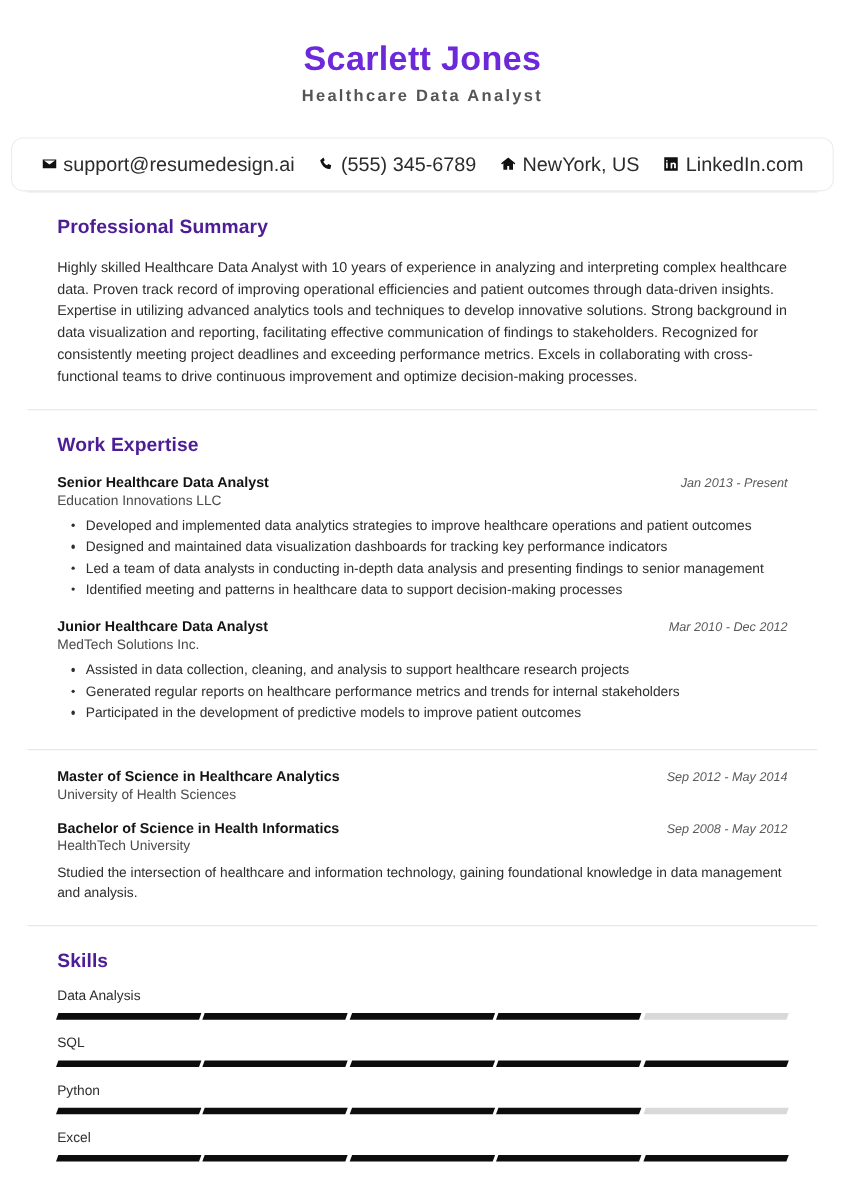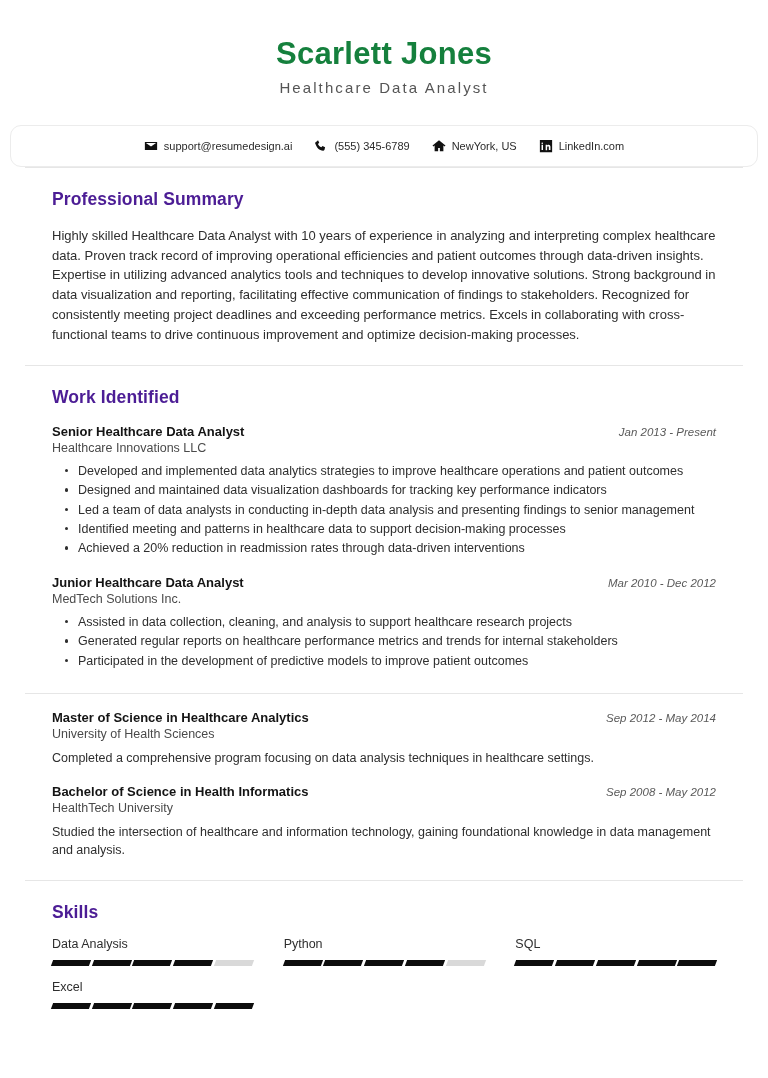--- a/index.html
+++ b/index.html
@@ -21,49 +21,49 @@
   }
 
   
   .header {
     padding: 36px 52px 18px;
     text-align: center;
   }
   .full-name {
     font-size: 31px;
     font-weight: bold;
-    color: #15803d;
+    color: #6d28d9;
     letter-spacing: 0.3px;
     line-height: 1.15;
   }
   .job-title {
     margin-top: 7px;
     font-size: 15px;
     color: #555555;
     letter-spacing: 2.1px;
-    font-weight: normal;
+    font-weight: bold;
   }
 
   
   .contact-bar {
     margin: 11px 10px 0;
     border: 1px solid #ececec;
     border-radius: 11px;
     padding: 13px 10px;
     display: flex;
     justify-content: center;
     align-items: center;
     gap: 22px;
     flex-wrap: wrap;
   }
   .contact-item {
     display: flex;
     align-items: center;
     gap: 6px;
-    font-size: 11px;
+    font-size: 18px;
     color: #2b2b2b;
     white-space: nowrap;
   }
   .contact-item .c-icon {
     display: inline-flex;
     align-items: center;
     justify-content: center;
     width: 14px;
     height: 14px;
     color: #111111;
@@ -150,21 +150,21 @@
     line-height: 1.5;
     color: #2e2e2e;
   }
   .work-block { padding-bottom: 22px; }
   .edu-block { padding-bottom: 20px; }
 
   
   .skills-grid {
     margin-top: 14px;
     display: grid;
-    grid-template-columns: 1fr 1fr 1fr;
+    grid-template-columns: 1fr;
     column-gap: 31px;
     row-gap: 14px;
   }
   .skill { }
   .skill-name {
     font-size: 12.5px;
     color: #2e2e2e;
     margin-bottom: 9px;
   }
   .skill-bar {
@@ -231,34 +231,33 @@
   </div>
 
   <div class="divider"></div>
   <div class="section">
     <div class="section-title">Professional Summary</div>
     <p class="summary-text">Highly skilled Healthcare Data Analyst with 10 years of experience in analyzing and interpreting complex healthcare data. Proven track record of improving operational efficiencies and patient outcomes through data-driven insights. Expertise in utilizing advanced analytics tools and techniques to develop innovative solutions. Strong background in data visualization and reporting, facilitating effective communication of findings to stakeholders. Recognized for consistently meeting project deadlines and exceeding performance metrics. Excels in collaborating with cross-functional teams to drive continuous improvement and optimize decision-making processes.</p>
   </div>
 
   <div class="divider"></div>
   <div class="section work-block">
-    <div class="section-title">Work Identified</div>
+    <div class="section-title">Work Expertise</div>
 
     <div class="entry">
       <div class="entry-head">
         <div class="entry-role">Senior Healthcare Data Analyst</div>
         <div class="entry-date">Jan 2013 - Present</div>
       </div>
-      <div class="entry-org">Healthcare Innovations LLC</div>
+      <div class="entry-org">Education Innovations LLC</div>
       <ul class="entry-bullets">
         <li>Developed and implemented data analytics strategies to improve healthcare operations and patient outcomes</li>
         <li>Designed and maintained data visualization dashboards for tracking key performance indicators</li>
         <li>Led a team of data analysts in conducting in-depth data analysis and presenting findings to senior management</li>
         <li>Identified meeting and patterns in healthcare data to support decision-making processes</li>
-        <li>Achieved a 20% reduction in readmission rates through data-driven interventions</li>
       </ul>
     </div>
 
     <div class="entry">
       <div class="entry-head">
         <div class="entry-role">Junior Healthcare Data Analyst</div>
         <div class="entry-date">Mar 2010 - Dec 2012</div>
       </div>
       <div class="entry-org">MedTech Solutions Inc.</div>
       <ul class="entry-bullets">
@@ -271,21 +270,20 @@
 
   <div class="divider"></div>
   <div class="section edu-block">
 
     <div class="entry">
       <div class="entry-head">
         <div class="entry-role">Master of Science in Healthcare Analytics</div>
         <div class="entry-date">Sep 2012 - May 2014</div>
       </div>
       <div class="entry-org">University of Health Sciences</div>
-      <div class="entry-desc">Completed a comprehensive program focusing on data analysis techniques in healthcare settings.</div>
     </div>
 
     <div class="entry">
       <div class="entry-head">
         <div class="entry-role">Bachelor of Science in Health Informatics</div>
         <div class="entry-date">Sep 2008 - May 2012</div>
       </div>
       <div class="entry-org">HealthTech University</div>
       <div class="entry-desc">Studied the intersection of healthcare and information technology, gaining foundational knowledge in data management and analysis.</div>
     </div>
@@ -299,37 +297,37 @@
           <div class="skill-name">Data Analysis</div>
           <div class="skill-bar">
             <span class="skill-seg on"></span>
             <span class="skill-seg on"></span>
             <span class="skill-seg on"></span>
             <span class="skill-seg on"></span>
             <span class="skill-seg"></span>
           </div>
         </div>
         <div class="skill">
-          <div class="skill-name">Python</div>
+          <div class="skill-name">SQL</div>
           <div class="skill-bar">
             <span class="skill-seg on"></span>
             <span class="skill-seg on"></span>
             <span class="skill-seg on"></span>
             <span class="skill-seg on"></span>
-            <span class="skill-seg"></span>
+            <span class="skill-seg on"></span>
           </div>
         </div>
         <div class="skill">
-          <div class="skill-name">SQL</div>
+          <div class="skill-name">Python</div>
           <div class="skill-bar">
             <span class="skill-seg on"></span>
             <span class="skill-seg on"></span>
             <span class="skill-seg on"></span>
             <span class="skill-seg on"></span>
-            <span class="skill-seg on"></span>
+            <span class="skill-seg"></span>
           </div>
         </div>
         <div class="skill">
           <div class="skill-name">Excel</div>
           <div class="skill-bar">
             <span class="skill-seg on"></span>
             <span class="skill-seg on"></span>
             <span class="skill-seg on"></span>
             <span class="skill-seg on"></span>
             <span class="skill-seg on"></span>

